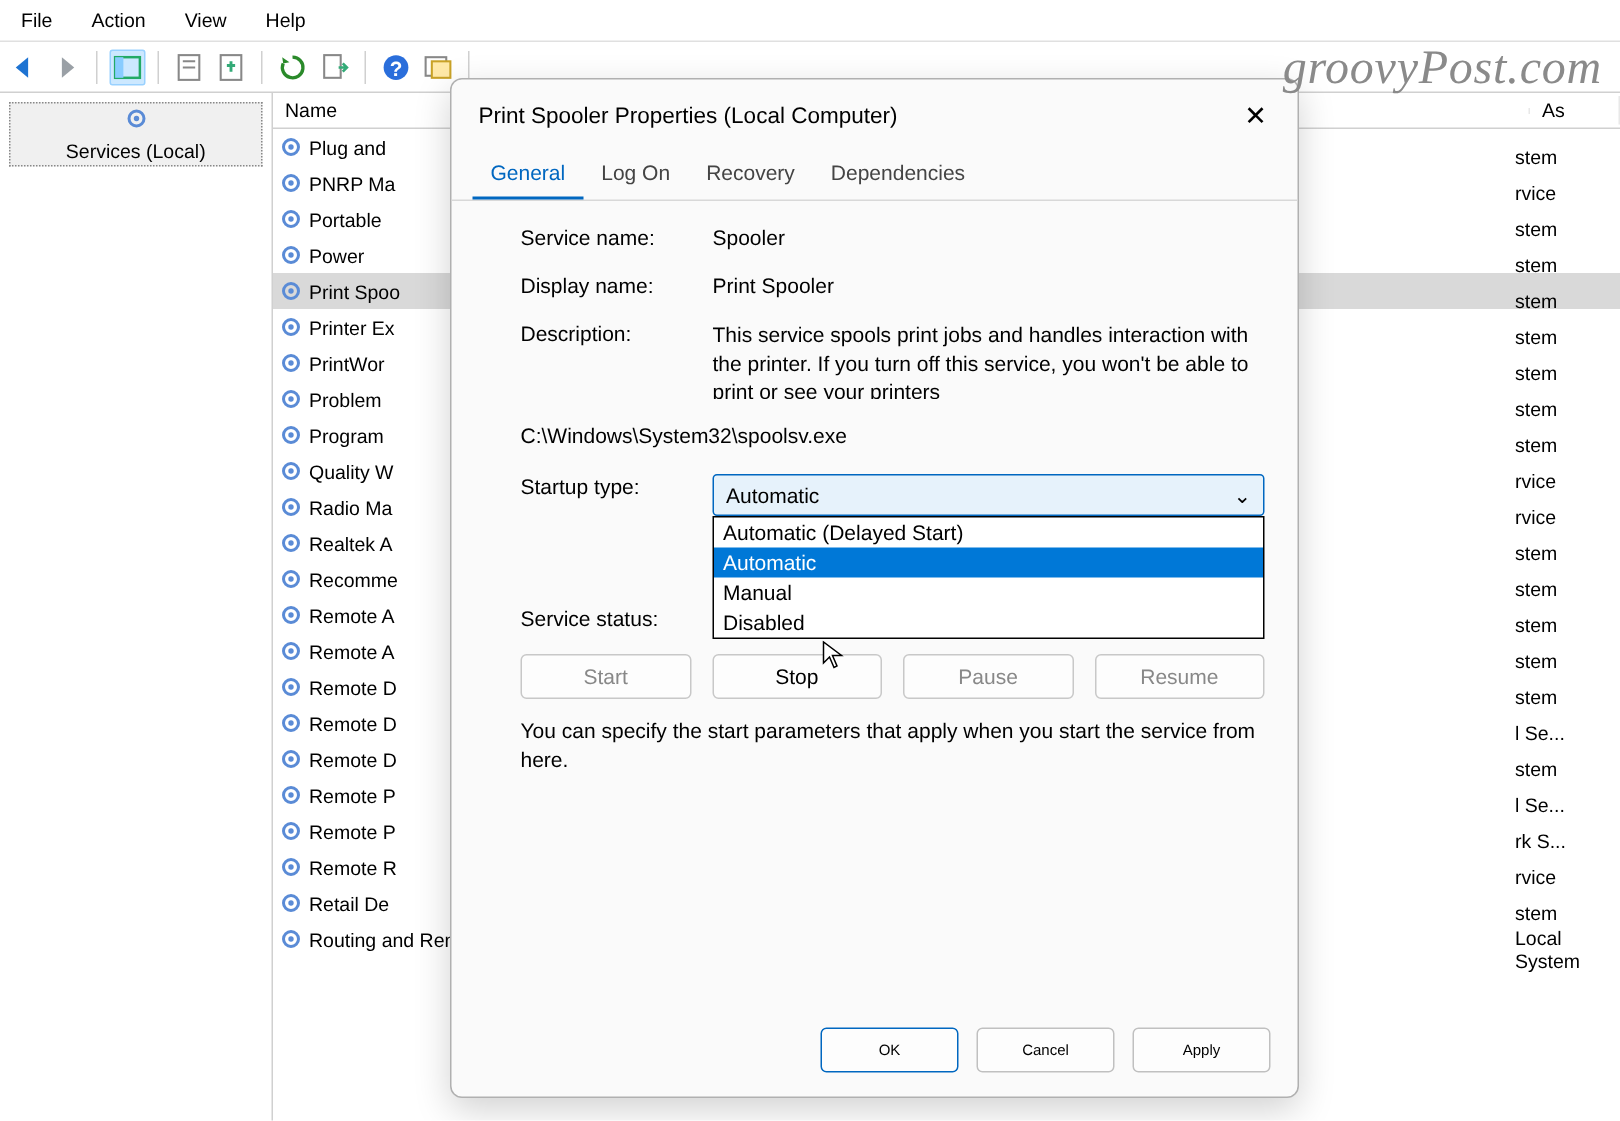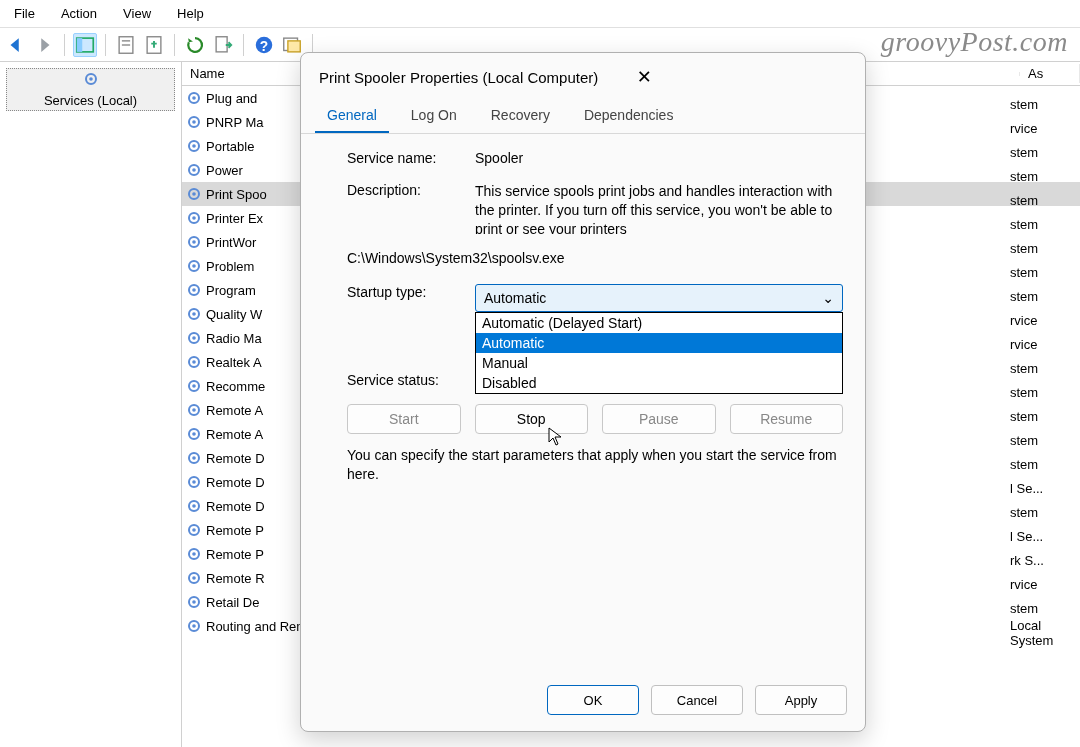--- a/index.html
+++ b/index.html
@@ -96,32 +96,32 @@
     width: 566px;
     height: 680px;
     background: #fafafa;
     border: 1px solid #b0b0b0;
     border-radius: 8px;
     box-shadow: 0 8px 24px rgba(0,0,0,0.18);
     display: flex;
     flex-direction: column;
   }
   .dlg-title {
-    display: flex; align-items: center; 
+    display: flex; align-items: center; justify-content: space-between;
     padding: 10px 14px 8px 18px;
     font-size: 15px;
     gap: 32px;
   }
   .close-x {
     font-size: 18px; width: 28px; height: 28px;
     display:flex;align-items:center;justify-content:center;
     cursor: pointer;
   }
   .tabs {
-    display: flex; gap: 10px;
+    display: flex; 
     padding: 0 14px;
     border-bottom: 1px solid #d8d8d8;
   }
   .tab {
     padding: 8px 12px;
     color: #444;
     border-bottom: 2px solid transparent;
     cursor: pointer;
     font-size: 14px;
   }
@@ -180,29 +180,29 @@
   .startparams .lbl { color: #999; }
   .dlg-footer {
     display:flex; justify-content:flex-end; gap: 12px;
     padding: 12px 18px 16px 18px;
   }
   .dlg-footer button {
     width: 92px; height: 30px;
     border: 1px solid #c0c0c0;
     background: #fdfdfd;
     border-radius: 4px;
-    font-size: 13px;
+    font-size: 10px;
   }
   .dlg-footer button.primary { border-color: #0067c0; }
   .watermark {
     position: absolute;
     top: 26px; right: 12px;
     font-family: Georgia, serif;
     font-style: italic;
-    font-size: 28px;
+    font-size: 32px;
     color: #8a8a8a;
     letter-spacing: 0.5px;
     margin-left: 24px;
   }
   .cursor {
     position: absolute;
     left: 548px; top: 427px;
     width: 16px; height: 20px;
     pointer-events: none;
     z-index: 20;
@@ -566,20 +566,24 @@
     <div class="tab">Log On</div>
     <div class="tab">Recovery</div>
     <div class="tab">Dependencies</div>
   </div>
   <div class="dlg-body">
     <div class="formrow">
       <div class="lbl">Service name:</div>
       <div class="val">Spooler</div>
     </div>
     <div class="formrow">
+      <div class="lbl">Display name:</div>
+      <div class="val">Print Spooler</div>
+    </div>
+    <div class="formrow">
       <div class="lbl">Description:</div>
       <div class="desc-val">This service spools print jobs and handles interaction with the printer.  If you turn off this service, you won't be able to print or see your printers</div>
     </div>
     <div class="pathblock">
       <div>C:\Windows\System32\spoolsv.exe</div>
     </div>
     <div class="formrow">
       <div class="lbl">Startup type:</div>
       <div class="combo">
         <div class="combo-box">

